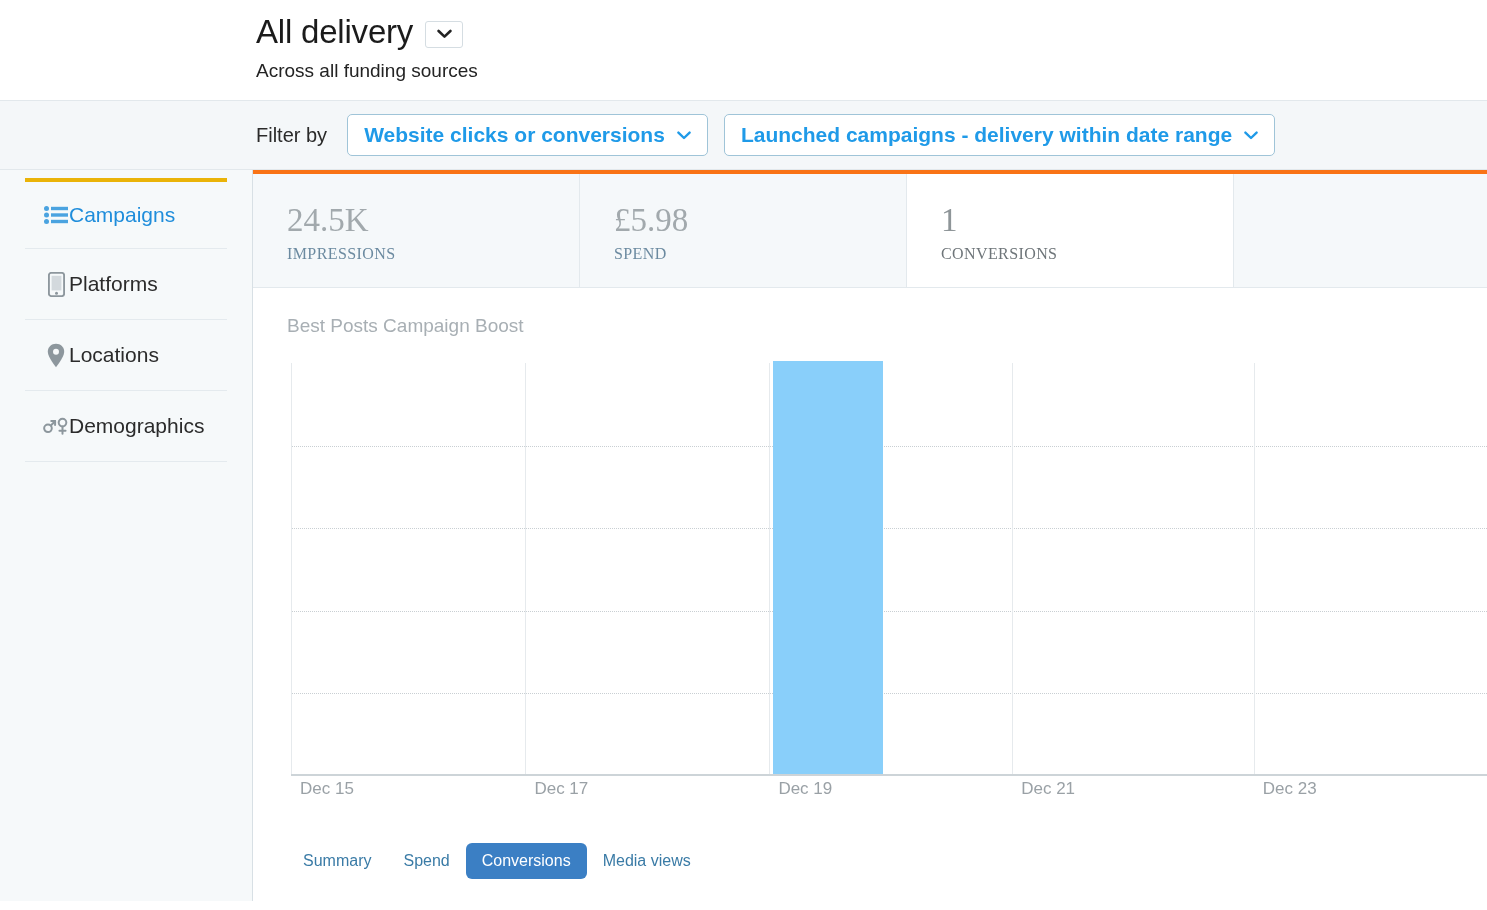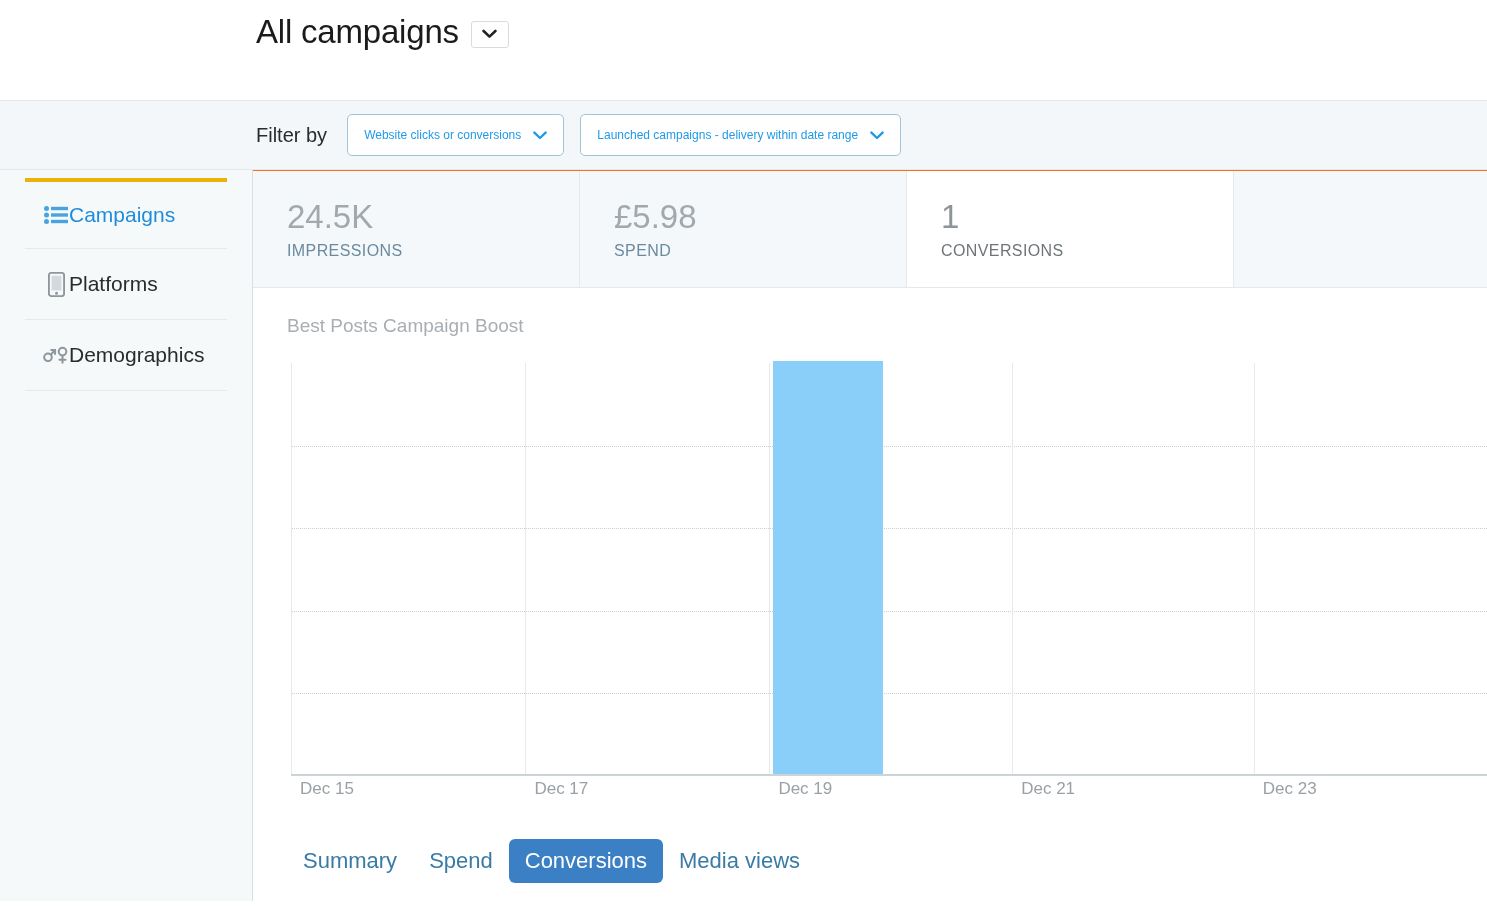--- a/index.html
+++ b/index.html
@@ -63,22 +63,22 @@
     border: 1px solid #9fc4d8;
     border-radius: 5px;
     height: 42px;
     padding: 0 16px;
     display: flex;
     align-items: center;
     gap: 12px;
     cursor: pointer;
   }
   .filter-btn .fb-label {
-    font-size: 12px;
-    font-weight: normal;
+    font-size: 21px;
+    font-weight: bold;
     color: #1f9ae8;
     white-space: nowrap;
   }
   .filter-btn .fb-chev { display: flex; align-items: center; }
 
   
   #body-area {
     display: flex;
     height: 731px;
   }
@@ -123,21 +123,22 @@
     flex-direction: column;
     position: relative;
   }
 
   
   #metrics-row {
     height: 118px;
     display: flex;
     background: #7dd3fc;
     border-bottom: 1px solid #e3e9ed;
-    border-top: 1px solid #f97316;
+    border-top: 4px solid #f97316;
+    font-family: Liberation Serif, serif;
   }
   .metric {
     width: 327px;
     padding: 28px 0 0 34px;
     border-right: 1px solid #e3e9ed;
     background: #f5f8fa;
   }
   .metric.active { background: #ffffff; }
   .metric-value {
     font-size: 33px;
@@ -214,47 +215,48 @@
   
   #tabs-row {
     height: 80px;
     display: flex;
     align-items: center;
     gap: 0;
     padding-left: 34px;
     background: #ffffff;
   }
   .tab {
-    font-size: 22px;
+    font-size: 16px;
     color: #3a7ba6;
     padding: 9px 16px;
     border-radius: 6px;
     cursor: pointer;
     white-space: nowrap;
   }
   .tab.active {
     background: #3b7fc4;
     color: #ffffff;
   }
 </style>
 </head>
 <body>
 
 <div id="header">
   <div id="header-inner">
     <div id="title-row">
-      <div id="page-title">All campaigns</div>
+      <div id="page-title">All delivery</div>
       <div id="title-dropdown">
         <span>
           <svg width="15" height="10" viewBox="0 0 15 10">
             <path d="M1.6 2 L7.5 7.6 L13.4 2" stroke="#222" stroke-width="2.6" fill="none" stroke-linecap="round" stroke-linejoin="round"></path>
           </svg>
         </span>
       </div>
     </div>
+    <div id="page-subtitle">Across all funding sources</div>
   </div>
 </div>
 
 <div id="filter-bar">
   <span id="filter-label">Filter by</span>
 
   <div class="filter-btn">
     <span class="fb-label">Website clicks or conversions</span>
     <span class="fb-chev">
       <svg width="14" height="9" viewBox="0 0 14 9">
@@ -296,20 +298,29 @@
       <span class="side-icon">
         <svg width="17" height="25" viewBox="0 0 17 25">
           <rect x="0.9" y="0.9" width="15.2" height="23.2" rx="2.4" fill="none" stroke="#8d979d" stroke-width="1.9"></rect>
           <rect x="3.6" y="3.8" width="9.8" height="14.6" fill="#d3d9dd"></rect>
           <circle cx="8.5" cy="21.3" r="1.5" fill="#8d979d"></circle>
         </svg>
       </span>
       <span class="side-label">Platforms</span>
     </div>
 
+    <div class="side-item">
+      <span class="side-icon">
+        <svg width="18" height="25" viewBox="0 0 18 25">
+          <path d="M9 0.8 C4.3 0.8 0.8 4.3 0.8 8.8 C0.8 14.3 9 24.2 9 24.2 C9 24.2 17.2 14.3 17.2 8.8 C17.2 4.3 13.7 0.8 9 0.8 Z" fill="#8d979d"></path>
+          <circle cx="9" cy="8.7" r="3" fill="#f6f9fa"></circle>
+        </svg>
+      </span>
+      <span class="side-label">Locations</span>
+    </div>
 
     <div class="side-item">
       <span class="side-icon">
         <svg width="34" height="24" viewBox="0 0 34 24">
 
           <circle cx="6.5" cy="15" r="5" fill="none" stroke="#8d979d" stroke-width="2.6"></circle>
           <line x1="10.3" x2="15.4" y1="11.3" y2="6.2" stroke="#8d979d" stroke-width="2.6" stroke-linecap="round"></line>
           <line x1="10.8" x2="15.8" y1="5.6" y2="5.6" stroke="#8d979d" stroke-width="2.6" stroke-linecap="round"></line>
           <line x1="15.8" x2="15.8" y1="5.6" y2="10.6" stroke="#8d979d" stroke-width="2.6" stroke-linecap="round"></line>
 

